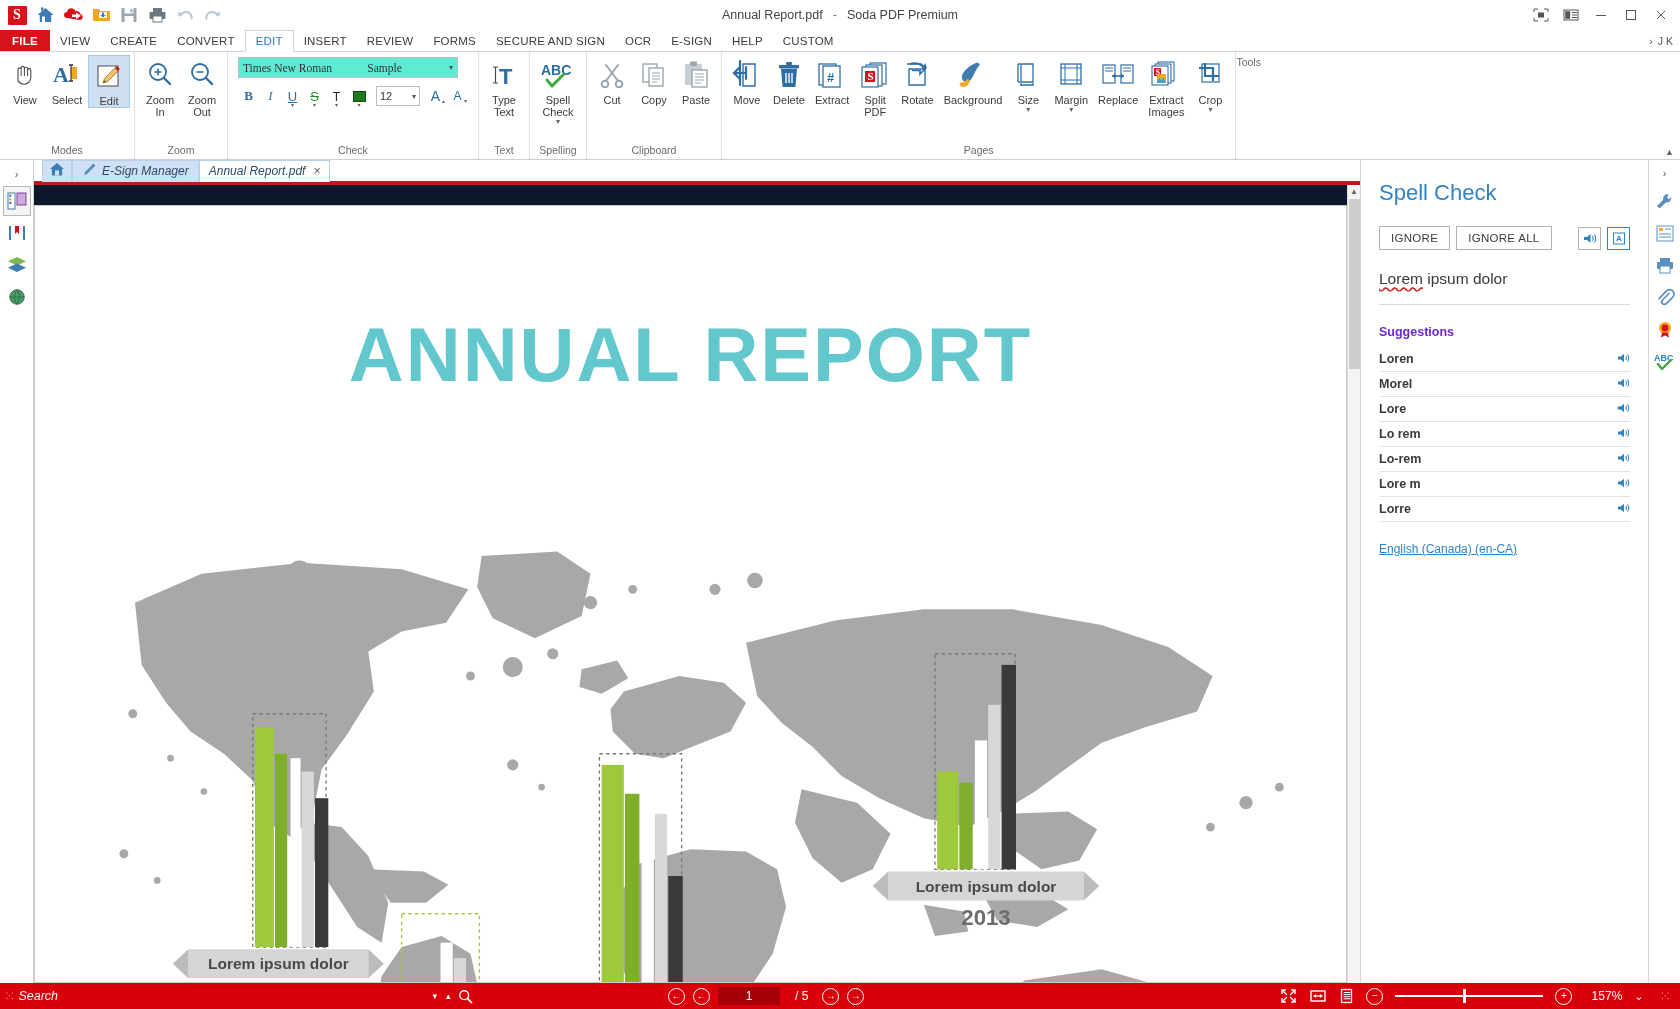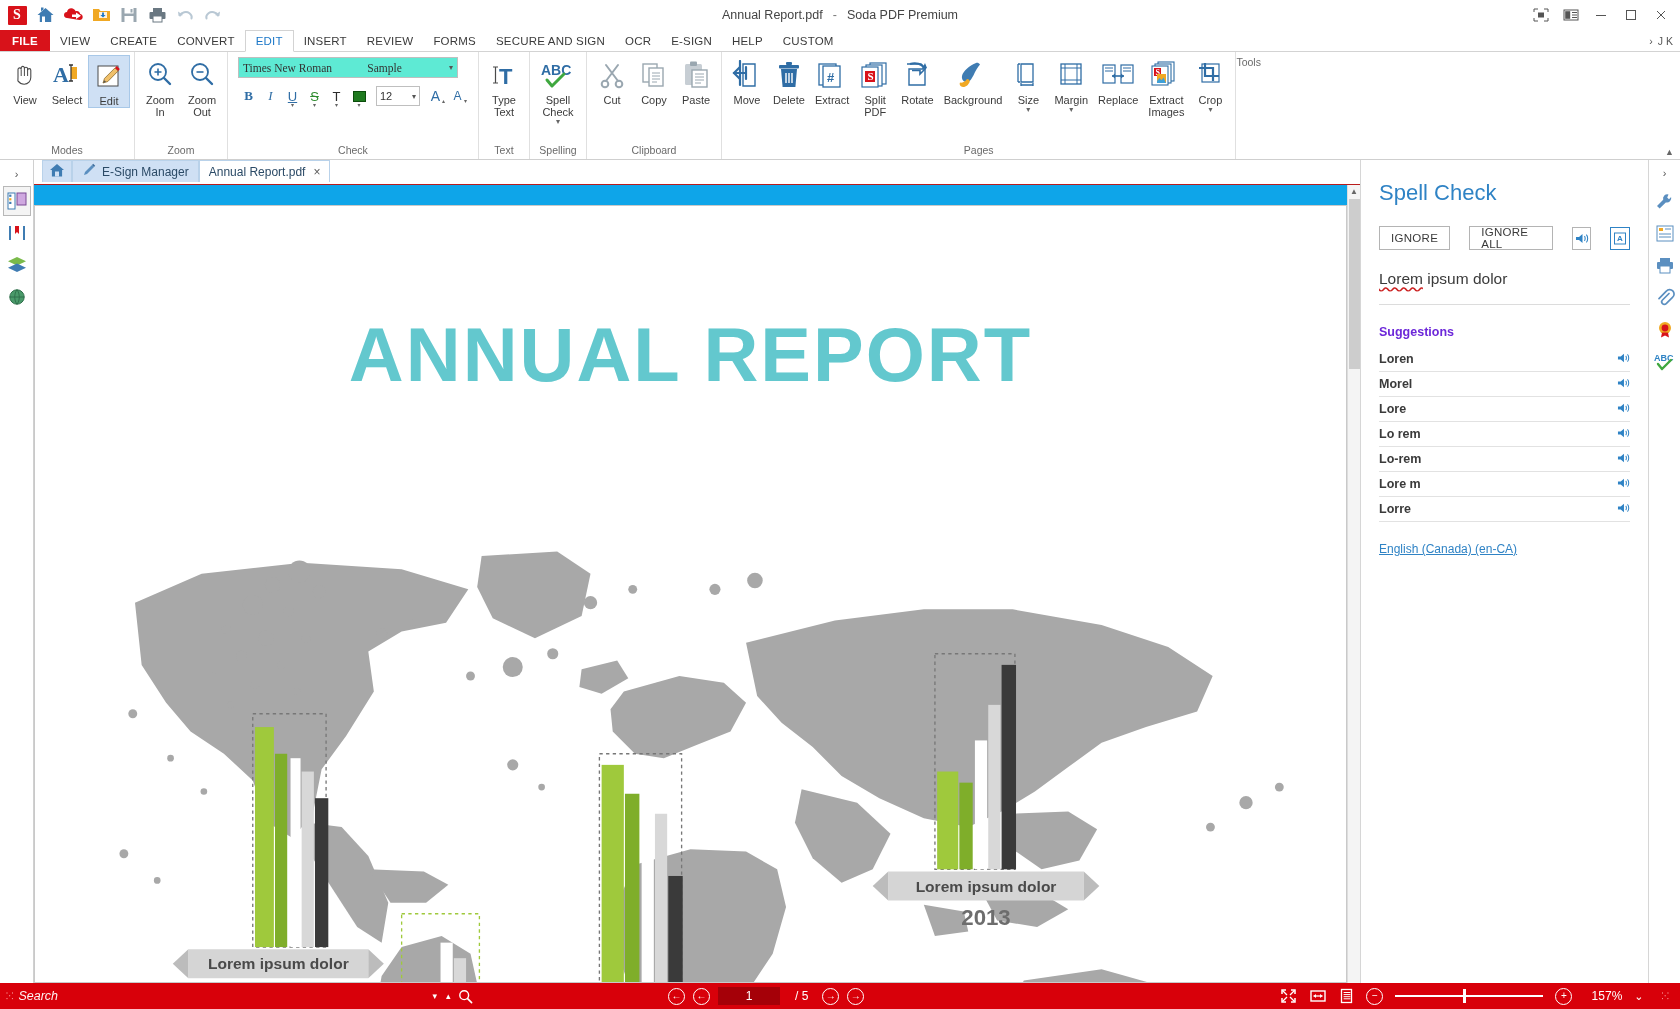--- a/index.html
+++ b/index.html
@@ -114,34 +114,34 @@
     display:flex; flex-direction:column; align-items:center; padding-top:4px; gap:2px;
     flex:0 0 34px;
   }
   .leftrail .expander { font-size:11px; color:#555; height:20px; display:flex; align-items:center; }
   .rail-btn { width:28px; height:30px; display:flex; align-items:center; justify-content:center; }
   .rail-btn.sel { border:1px solid #b8b8b8; background:#f4f4f4; }
 
   .center-col { flex:1; display:flex; flex-direction:column; min-width:0; }
 
   .doc-tabs {
-    height:25px; background:#ffffff; display:flex; align-items:flex-start;
-    padding-left:8px; border-bottom:1px solid #b91c1c; flex:0 0 25px;
+    height:25px; background:#ffffff; display:flex; align-items:center;
+    padding-left:8px; border-bottom:4px solid #b91c1c; flex:0 0 25px;font-style:italic;
   }
   .dtab {
     height:22px; display:flex; align-items:center; gap:5px; padding:0 9px;
     font-size:12px; color:#2b4a66; background:#cfe0f4; border:1px solid #b9d2ea;
     border-bottom:none;
   }
   .dtab.home { padding:0 6px; }
   .dtab.active { background:#ffffff; border-color:#b9d2ea; color:#2b4a66; }
   .dtab .x { font-size:12px; color:#5a5a5a; margin-left:3px; }
 
   .doc-wrap { flex:1; display:flex; min-height:0; background:#ffffff; position:relative; }
-  .doc-scrollarea { flex:1; position:relative; overflow:hidden; background:#0ea5e9; }
+  .doc-scrollarea { flex:1; position:relative; overflow:hidden; background:#0f172a; }
   .page {
     position:absolute; left:0px; top:20px; right:0; bottom:0;
     background:#ffffff; border:1px solid #c9c9c9; border-left:1px solid #c9c9c9;
     margin-left:0px;
     overflow:hidden;
   }
   .vscroll {
     width:13px; background:#f4f4f4; border-left:1px solid #ddd;
     display:flex; flex-direction:column; align-items:center; flex:0 0 13px;
     position:relative;
@@ -159,21 +159,21 @@
   }
   .mapwrap { position:absolute; left:0; right:0; top:330px; bottom:0; }
   .mapwrap svg { display:block; width:100%; }
 
   
   .rightpanel {
     width:288px; flex:0 0 288px; background:#ffffff;
     border-left:1px solid #d6d6d6; padding:20px 18px 0 18px; position:relative;
   }
   .sp-title { font-size:22px; color:#2f83c5; font-weight:normal; margin:0 0 20px 0; }
-  .sp-btnrow { display:flex; align-items:center; gap:19px; }
+  .sp-btnrow { display:flex; align-items:center; gap:6px; }
   .sp-btn {
     height:24px; border:1px solid #b4b4b4; background:#fff; color:#3a3a3a;
     font-size:11.5px; padding:0 11px; display:flex; align-items:center; letter-spacing:.3px;
   }
   .sp-iconbtn {
     width:23px; height:23px; border:1px solid #b4b4b4; background:#fff;
     display:flex; align-items:center; justify-content:center;
   }
   .sp-iconbtn.blue { border-color:#2f83c5; }
   .sp-word {

